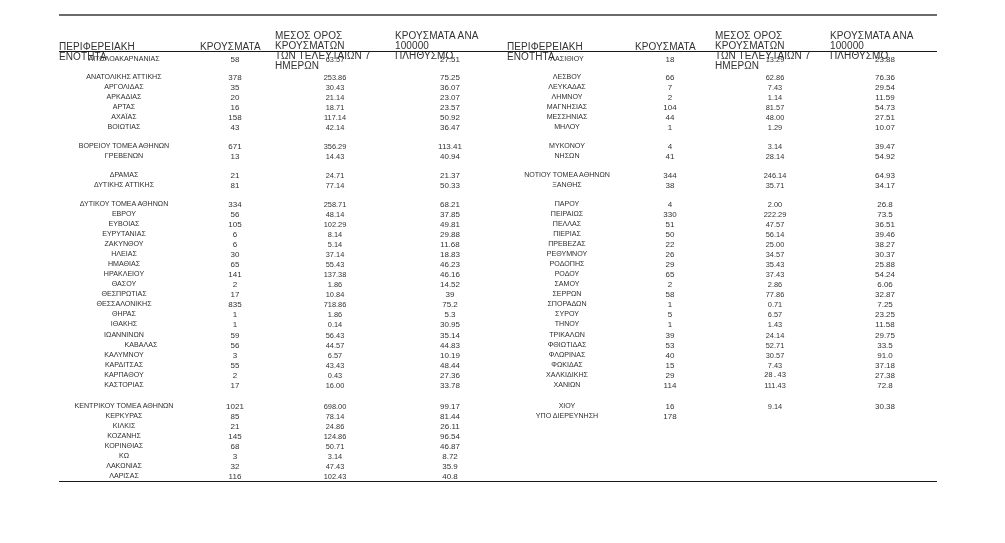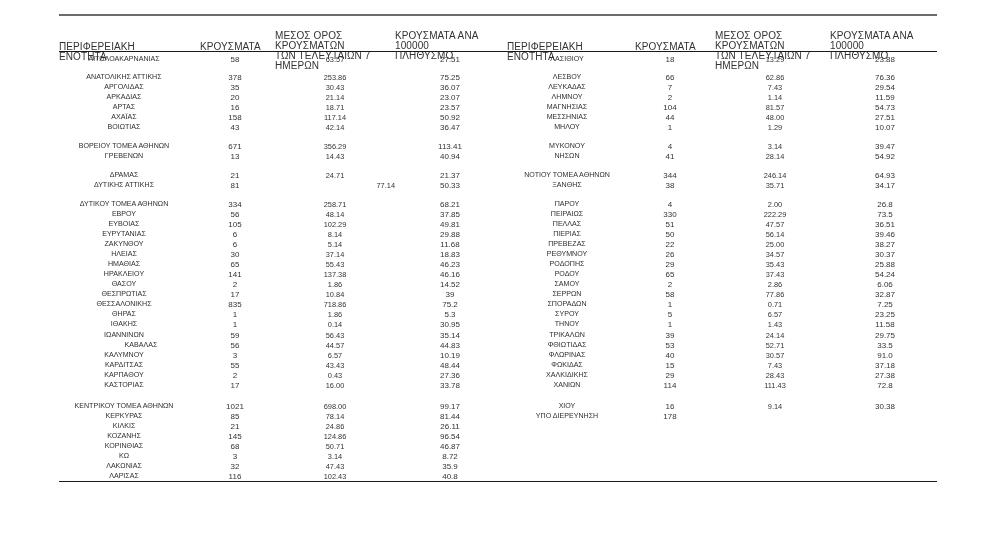--- a/index.html
+++ b/index.html
@@ -81,21 +81,21 @@
       <div class="cell name" style="left: 59px; width: 130px; top: 152px;">ΓΡΕΒΕΝΩΝ</div>
       <div class="cell num" style="left: 200px; width: 70px; top: 152px;">13</div>
       <div class="cell avg" style="left: 275px; width: 120px; top: 152px;">14.43</div>
       <div class="cell num" style="left: 395px; width: 110px; top: 152px;">40.94</div>
       <div class="cell name" style="left: 59px; width: 130px; top: 171px;">ΔΡΑΜΑΣ</div>
       <div class="cell num" style="left: 200px; width: 70px; top: 171px;">21</div>
       <div class="cell avg" style="left: 275px; width: 120px; top: 171px;">24.71</div>
       <div class="cell num" style="left: 395px; width: 110px; top: 171px;">21.37</div>
       <div class="cell name" style="left: 59px; width: 130px; top: 181px;">ΔΥΤΙΚΗΣ ΑΤΤΙΚΗΣ</div>
       <div class="cell num" style="left: 200px; width: 70px; top: 181px;">81</div>
-      <div class="cell avg" style="left: 275px; width: 120px; top: 181px; text-align: right;">77.14</div>
+      <div class="cell avg" style="left: 275px; width: 120px; top: 181px;">77.14</div>
       <div class="cell num" style="left: 395px; width: 110px; top: 181px;">50.33</div>
       <div class="cell name" style="left: 59px; width: 130px; top: 200px;">ΔΥΤΙΚΟΥ ΤΟΜΕΑ ΑΘΗΝΩΝ</div>
       <div class="cell num" style="left: 200px; width: 70px; top: 200px;">334</div>
       <div class="cell avg" style="left: 275px; width: 120px; top: 200px;">258.71</div>
       <div class="cell num" style="left: 395px; width: 110px; top: 200px;">68.21</div>
       <div class="cell name" style="left: 59px; width: 130px; top: 210px;">ΕΒΡΟΥ</div>
       <div class="cell num" style="left: 200px; width: 70px; top: 210px;">56</div>
       <div class="cell avg" style="left: 275px; width: 120px; top: 210px;">48.14</div>
       <div class="cell num" style="left: 395px; width: 110px; top: 210px;">37.85</div>
       <div class="cell name" style="left: 59px; width: 130px; top: 220px;">ΕΥΒΟΙΑΣ</div>
@@ -307,21 +307,21 @@
       <div class="cell name" style="left: 507px; width: 120px; top: 351px;">ΦΛΩΡΙΝΑΣ</div>
       <div class="cell num" style="left: 635px; width: 70px; top: 351px;">40</div>
       <div class="cell avg" style="left: 715px; width: 120px; top: 351px;">30.57</div>
       <div class="cell num" style="left: 830px; width: 110px; top: 351px;">91.0</div>
       <div class="cell name" style="left: 507px; width: 120px; top: 361px;">ΦΩΚΙΔΑΣ</div>
       <div class="cell num" style="left: 635px; width: 70px; top: 361px;">15</div>
       <div class="cell avg" style="left: 715px; width: 120px; top: 361px;">7.43</div>
       <div class="cell num" style="left: 830px; width: 110px; top: 361px;">37.18</div>
       <div class="cell name" style="left: 507px; width: 120px; top: 371px;">ΧΑΛΚΙΔΙΚΗΣ</div>
       <div class="cell num" style="left: 635px; width: 70px; top: 371px;">29</div>
-      <div class="cell avg" style="left: 715px; width: 120px; top: 371px;">28.43</div>
+      <div class="cell avg" style="left: 715px; width: 120px; top: 371px; font-family: Liberation Mono, monospace;">28.43</div>
       <div class="cell num" style="left: 830px; width: 110px; top: 371px;">27.38</div>
       <div class="cell name" style="left: 507px; width: 120px; top: 381px;">ΧΑΝΙΩΝ</div>
       <div class="cell num" style="left: 635px; width: 70px; top: 381px;">114</div>
       <div class="cell avg" style="left: 715px; width: 120px; top: 381px;">111.43</div>
       <div class="cell num" style="left: 830px; width: 110px; top: 381px;">72.8</div>
       <div class="cell name" style="left: 507px; width: 120px; top: 402px;">ΧΙΟΥ</div>
       <div class="cell num" style="left: 635px; width: 70px; top: 402px;">16</div>
       <div class="cell avg" style="left: 715px; width: 120px; top: 402px;">9.14</div>
       <div class="cell num" style="left: 830px; width: 110px; top: 402px;">30.38</div>
       <div class="cell name" style="left: 507px; width: 120px; top: 412px;">ΥΠΟ ΔΙΕΡΕΥΝΗΣΗ</div>

